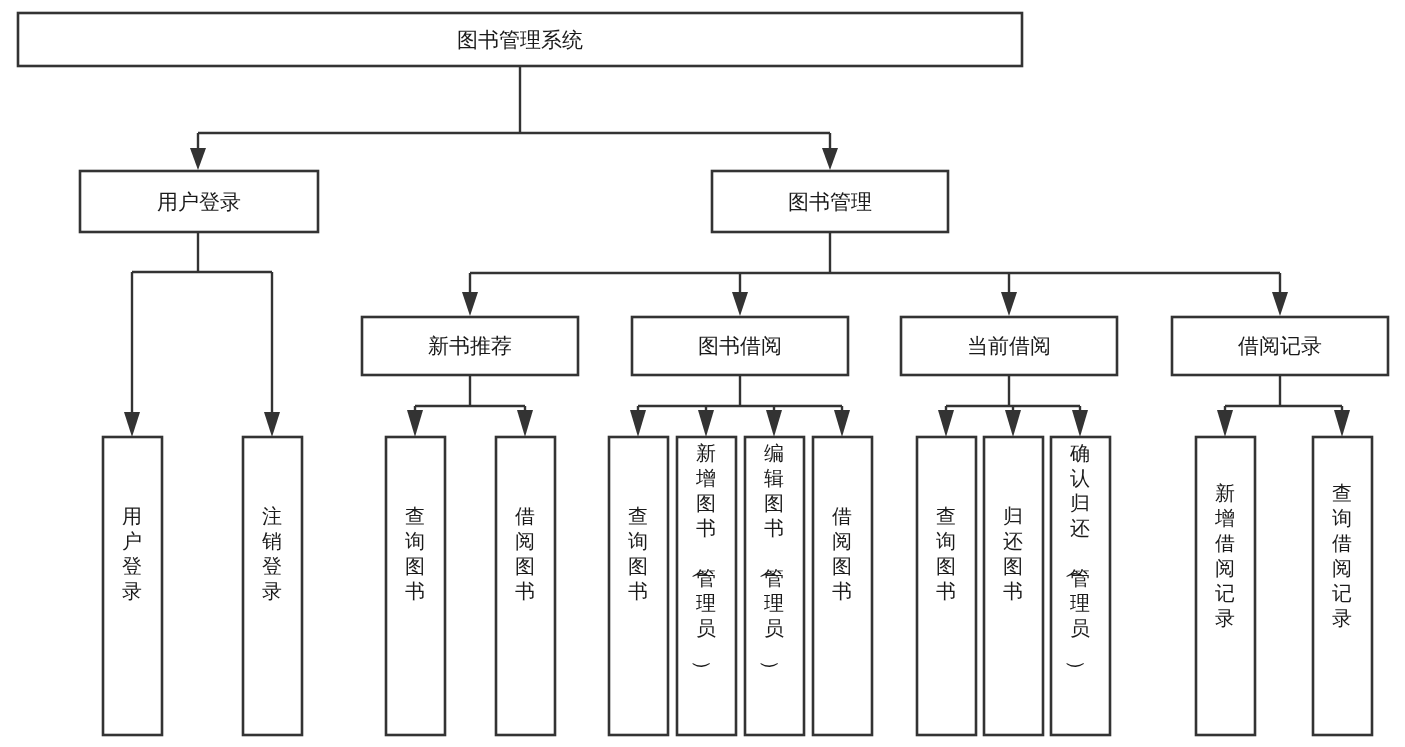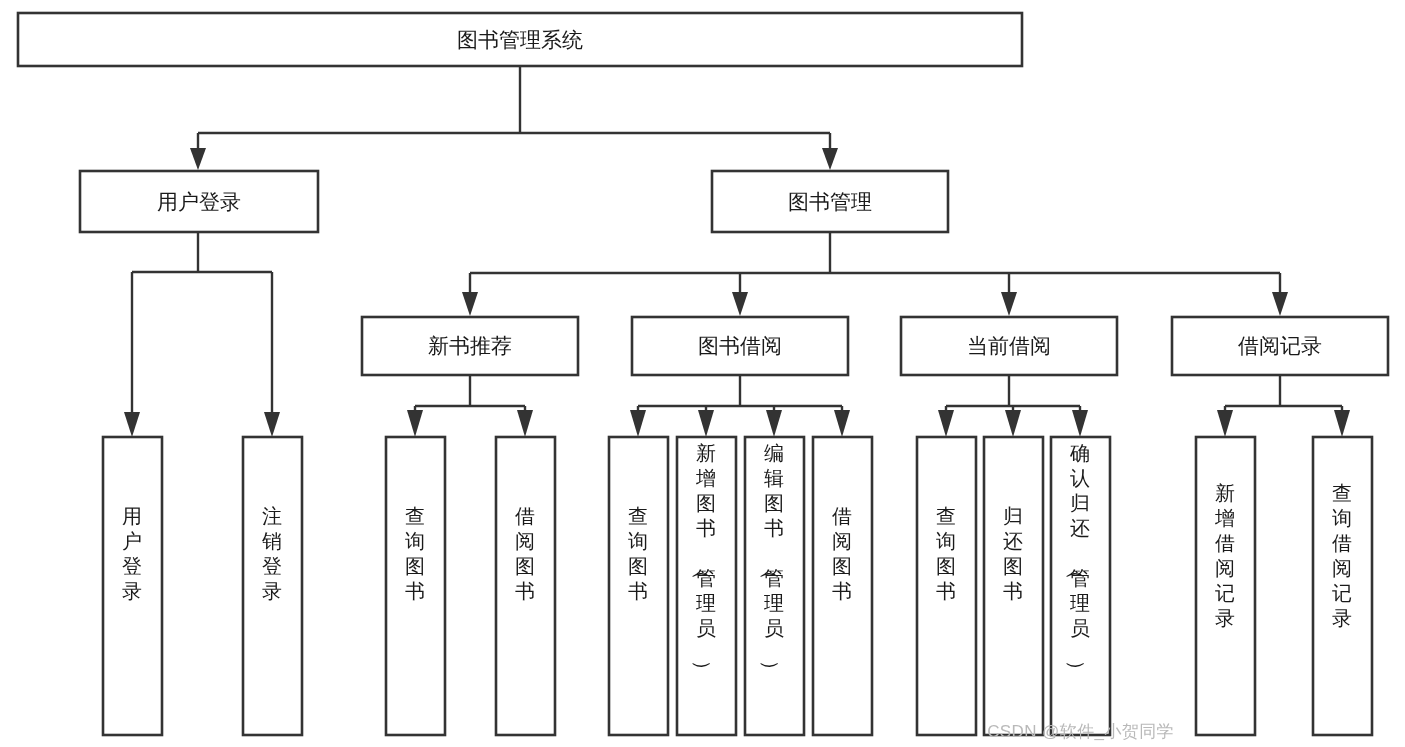--- a/index.html
+++ b/index.html
@@ -228,14 +228,13 @@
       <text class="node-label-v" x="1225" y="500"><tspan x="1225" dy="0">新</tspan><tspan x="1225" dy="25">增</tspan><tspan x="1225" dy="25">借</tspan><tspan x="1225" dy="25">阅</tspan><tspan x="1225" dy="25">记</tspan><tspan x="1225" dy="25">录</tspan></text>
     </g>
 
     <g>
       <rect class="node-box" x="1313" y="437" width="59" height="298"></rect>
       <text class="node-label-v" x="1342" y="500"><tspan x="1342" dy="0">查</tspan><tspan x="1342" dy="25">询</tspan><tspan x="1342" dy="25">借</tspan><tspan x="1342" dy="25">阅</tspan><tspan x="1342" dy="25">记</tspan><tspan x="1342" dy="25">录</tspan></text>
     </g>
 
   </svg>
 
-  <div class="watermark">CSDN @软件_小贺同学</div>
 </div>
 
 </body></html>

